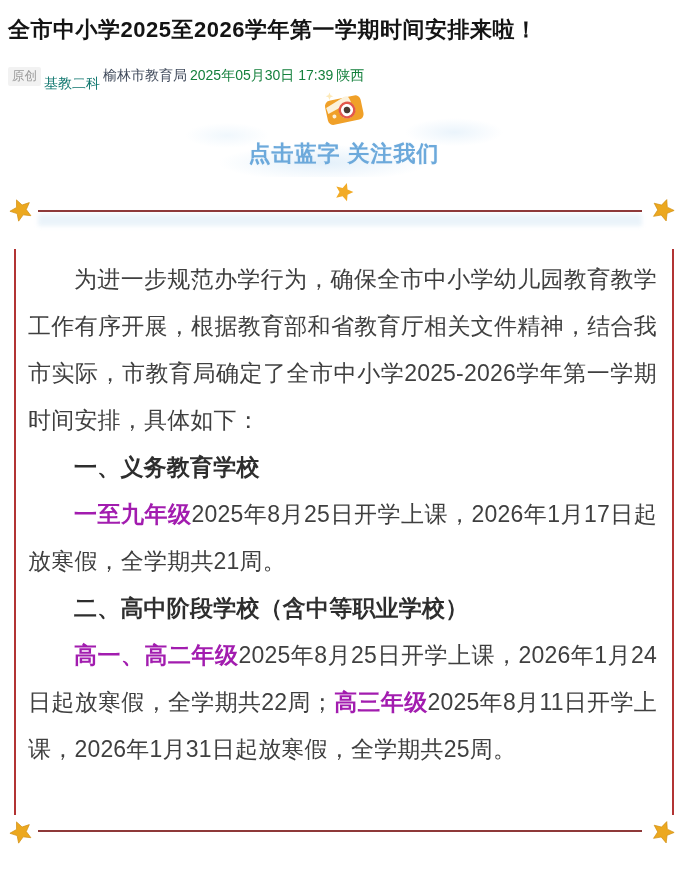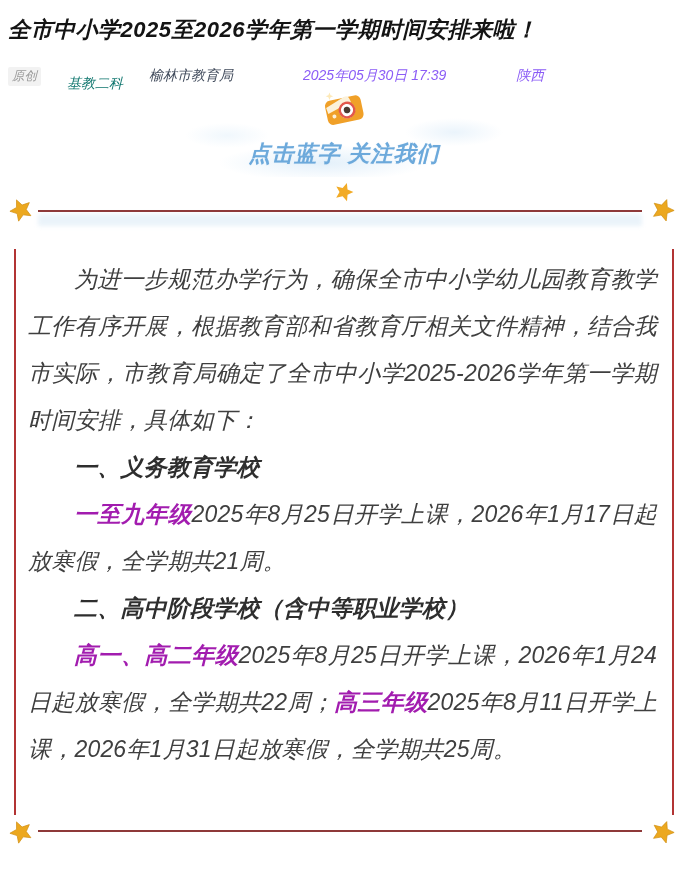--- a/index.html
+++ b/index.html
@@ -4,50 +4,50 @@
 <style>
   * { margin: 0; padding: 0; box-sizing: border-box; }
   html, body { background: #ffffff; }
   body {
     width: 688px;
     height: 871px;
     overflow: hidden;
     font-family: "Liberation Sans", sans-serif;
     position: relative;
   }
-  .page { width: 688px; height: 812px; background: #fff; font-style: italic; }
+  .page { width: 688px; height: 812px; background: #fff; }
 
   
   .header { padding: 14px 10px 0 8px; }
   .title {
     font-size: 22px;
     font-weight: bold;
     color: #141414;
     line-height: 32px;
     letter-spacing: 0.5px;
   }
   .meta {
     margin-top: 13px;
     display: flex;
     align-items: center;
-    gap: 26px;
+    gap: 3px;
     font-size: 14px;
     color: #b2b2b2;
     white-space: nowrap;
   }
   .badge-original {
     background: #f2f2f2;
     color: #9a9a9a;
     font-size: 12.5px;
     padding: 1px 4px;
     border-radius: 2px;
   }
   .author-name { color: #0f766e; margin-top: 16px; }
   .account-name { color: #414b5c; font-weight: 500; cursor: pointer; }
-  .publish-datetime, .publish-location { color: #8b5cf6; margin-left: 44px; }
+  .publish-datetime, .publish-location { color: #15803d; }
 
   
   .banner {
     margin-top: 20px;
     height: 64px;
     display: flex;
     justify-content: center;
     align-items: center;
     gap: 12px;
     position: relative;

